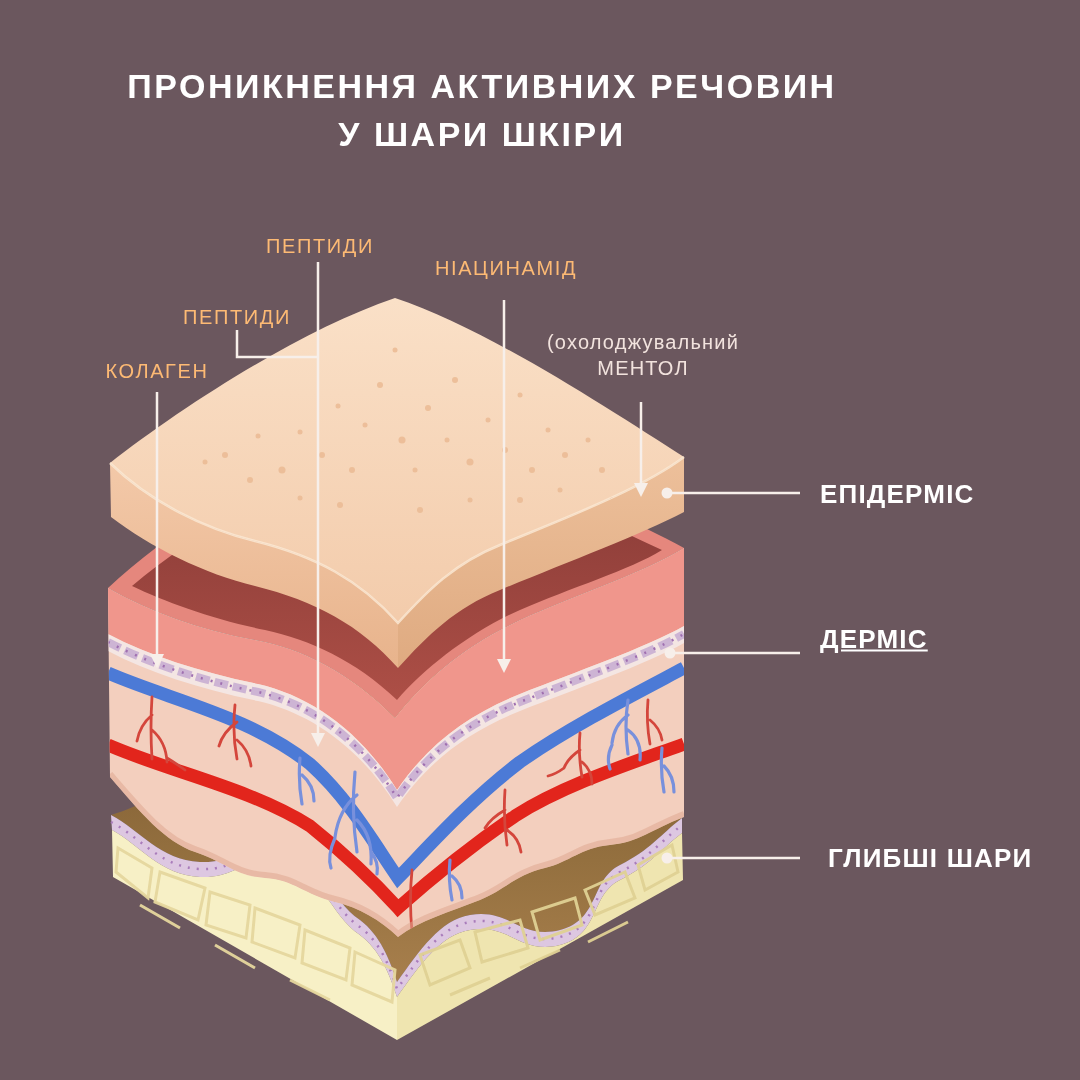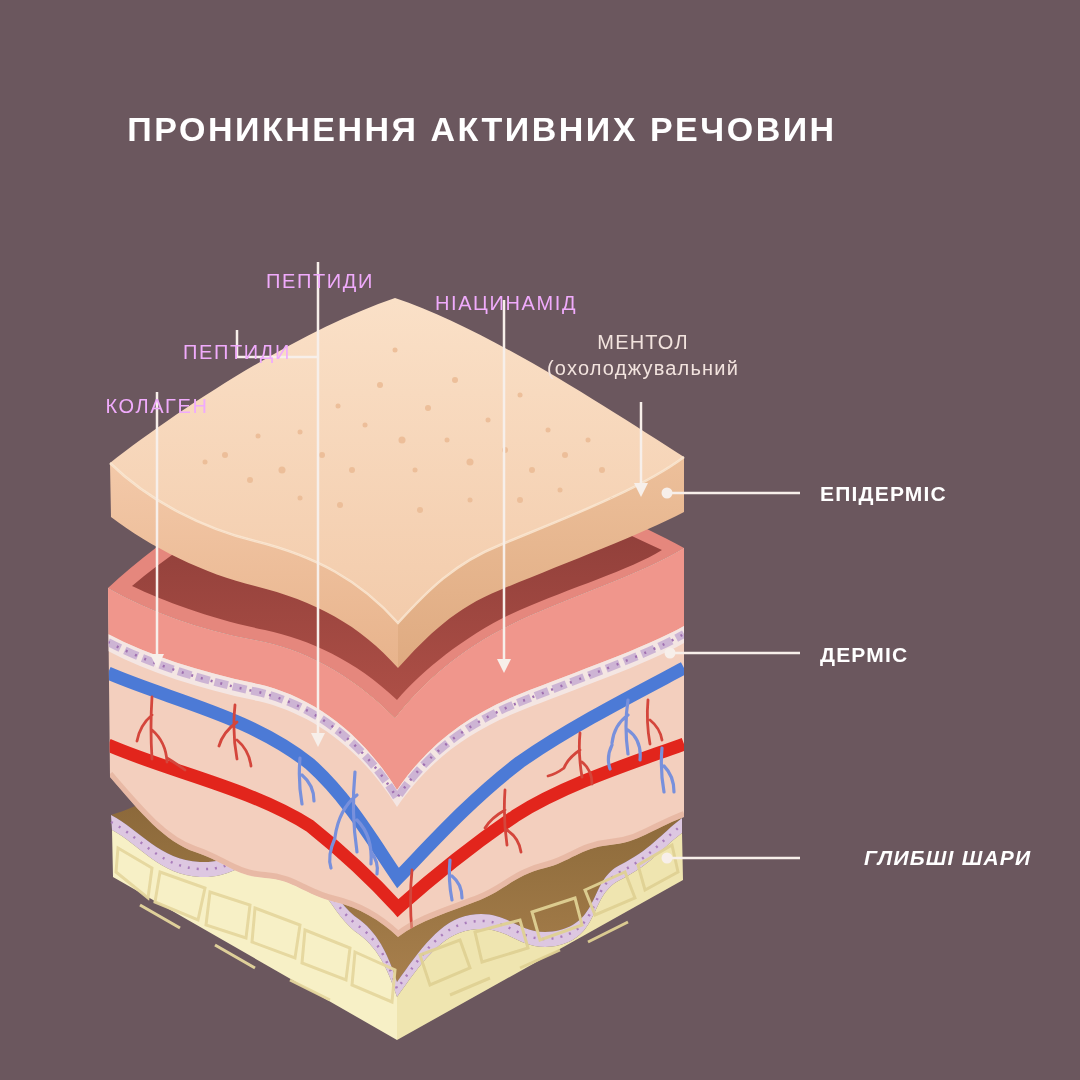--- a/index.html
+++ b/index.html
@@ -6,36 +6,34 @@
   .canvas{
     position:relative;width:1080px;height:1080px;overflow:hidden;
     background:#6B575E;
     font-family:"Liberation Sans","DejaVu Sans",sans-serif;
   }
   .illustration{position:absolute;left:0;top:0;width:1080px;height:1080px;}
   .page-title{
     position:absolute;left:0;top:62px;width:964px;text-align:center;
     color:#FFFFFF;font-size:34px;font-weight:700;letter-spacing:2.5px;
     line-height:1.42;
-    margin-top:43px;
   }
   .ing-label{
     position:absolute;transform:translate(-50%,-50%);
-    color:#f0abfc;font-size:20px;font-weight:400;letter-spacing:1.6px;
+    color:#fdba74;font-size:20px;font-weight:400;letter-spacing:1.6px;
     white-space:nowrap;
-    margin-top:35px;
   }
   .menthol-block{
     position:absolute;left:643px;top:356px;transform:translate(-50%,-50%);
     color:#F2E3DE;font-size:20px;font-weight:400;letter-spacing:1.2px;
     text-align:center;line-height:1.28;white-space:nowrap;
   }
   .layer-label{
     position:absolute;transform:translate(0,-50%);
-    color:#FFFFFF;font-size:21px;font-weight:700;letter-spacing:1.2px;
+    color:#FFFFFF;font-size:26px;font-weight:700;letter-spacing:1.2px;
     white-space:nowrap;
   }
 </style>
 </head>
 <body>
 
 <div class="canvas">
 
   <svg class="illustration" viewBox="0 0 1080 1080" aria-hidden="true">
     <defs>
@@ -231,29 +229,30 @@
       <path d="M497,659 L511,659 L504,673 Z"></path>
       <path d="M634,483 L648,483 L641,497 Z"></path>
       <circle cx="667" cy="493" r="5.5"></circle>
       <circle cx="670" cy="653" r="5.5"></circle>
       <circle cx="667" cy="858" r="5.5"></circle>
     </g>
   </svg>
 
   <div class="page-title">
     <div>ПРОНИКНЕННЯ АКТИВНИХ РЕЧОВИН</div>
+    <div>У ШАРИ ШКІРИ</div>
   </div>
 
   <div class="ing-label" style="left:320px;top:246px;">ПЕПТИДИ</div>
   <div class="ing-label" style="left:237px;top:317px;">ПЕПТИДИ</div>
   <div class="ing-label" style="left:506px;top:268px;">НІАЦИНАМІД</div>
   <div class="ing-label" style="left:157px;top:371px;">КОЛАГЕН</div>
 
   <div class="menthol-block">
+    <div>(охолоджувальний</div>
     <div>МЕНТОЛ</div>
-    <div>(охолоджувальний</div>
   </div>
 
   <div class="layer-label" style="left:820px;top:494px;">ЕПІДЕРМІС</div>
-  <div class="layer-label" style="left:820px;top:655px;">ДЕРМІС</div>
-  <div class="layer-label" style="left:864px;top:858px;font-style:italic;">ГЛИБШІ ШАРИ</div>
+  <div class="layer-label" style="left:820px;top:639px;text-decoration:underline;">ДЕРМІС</div>
+  <div class="layer-label" style="left:828px;top:858px;">ГЛИБШІ ШАРИ</div>
 
 </div>
 
 </body></html>

